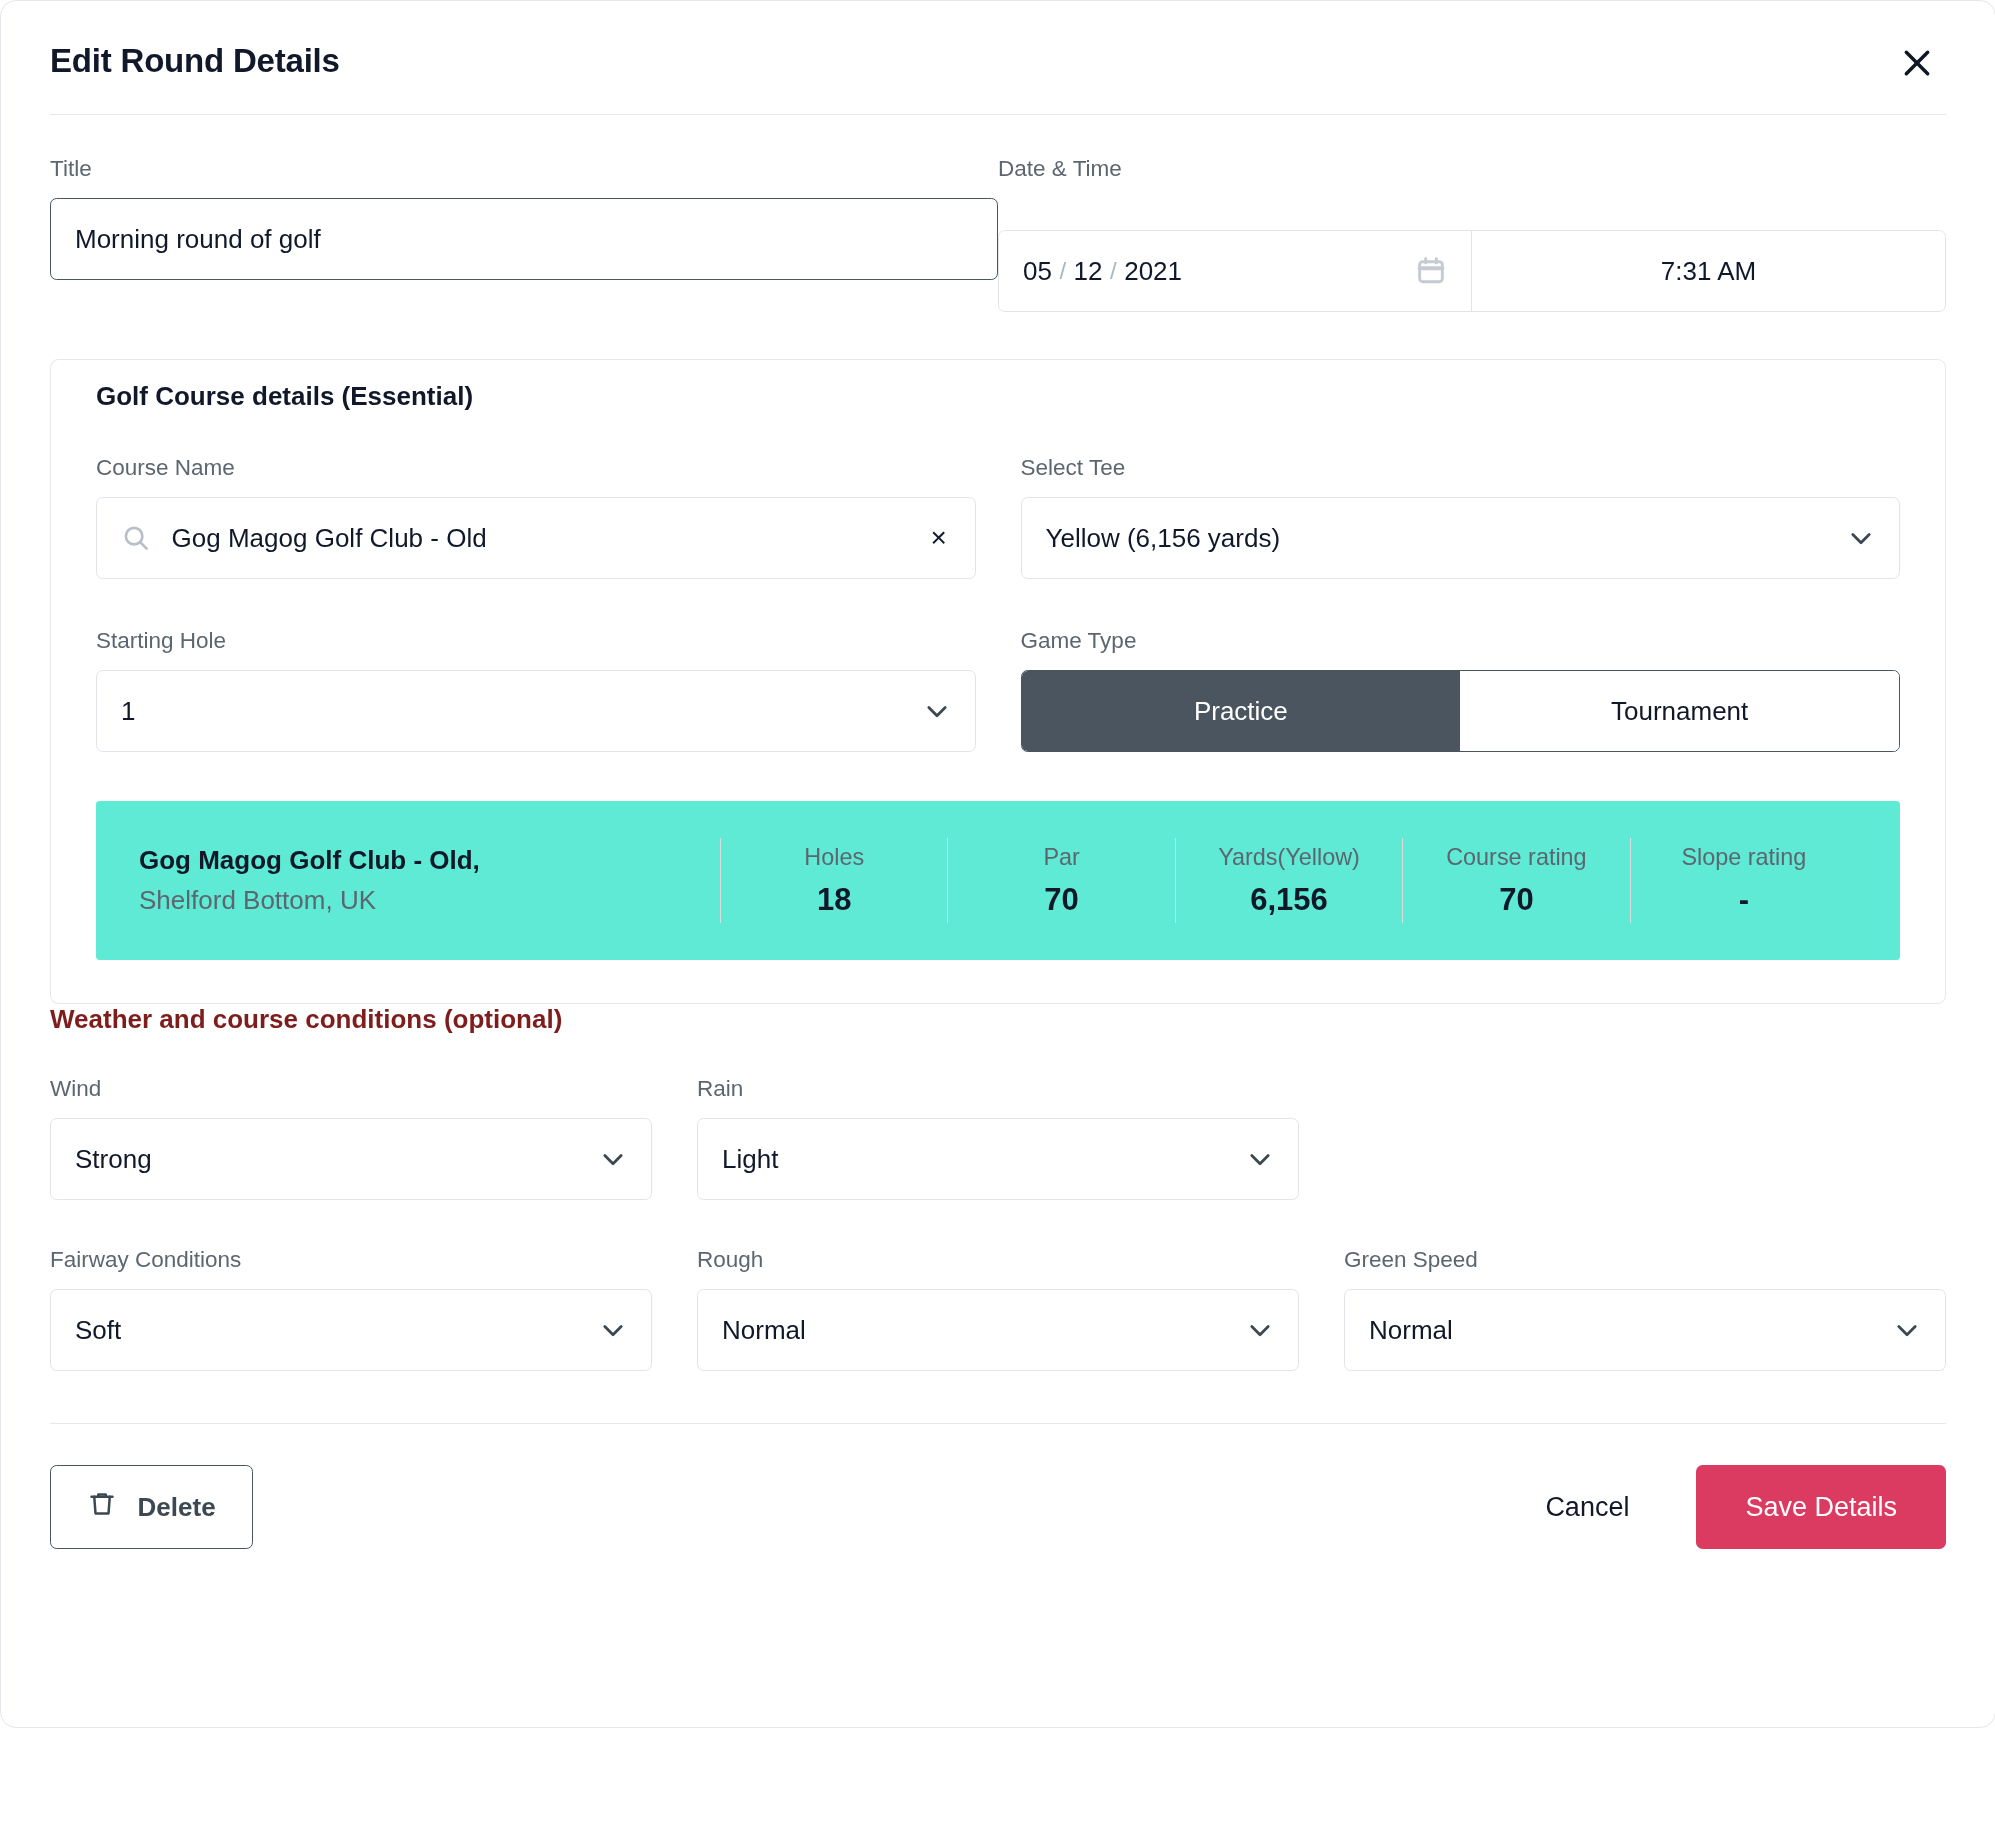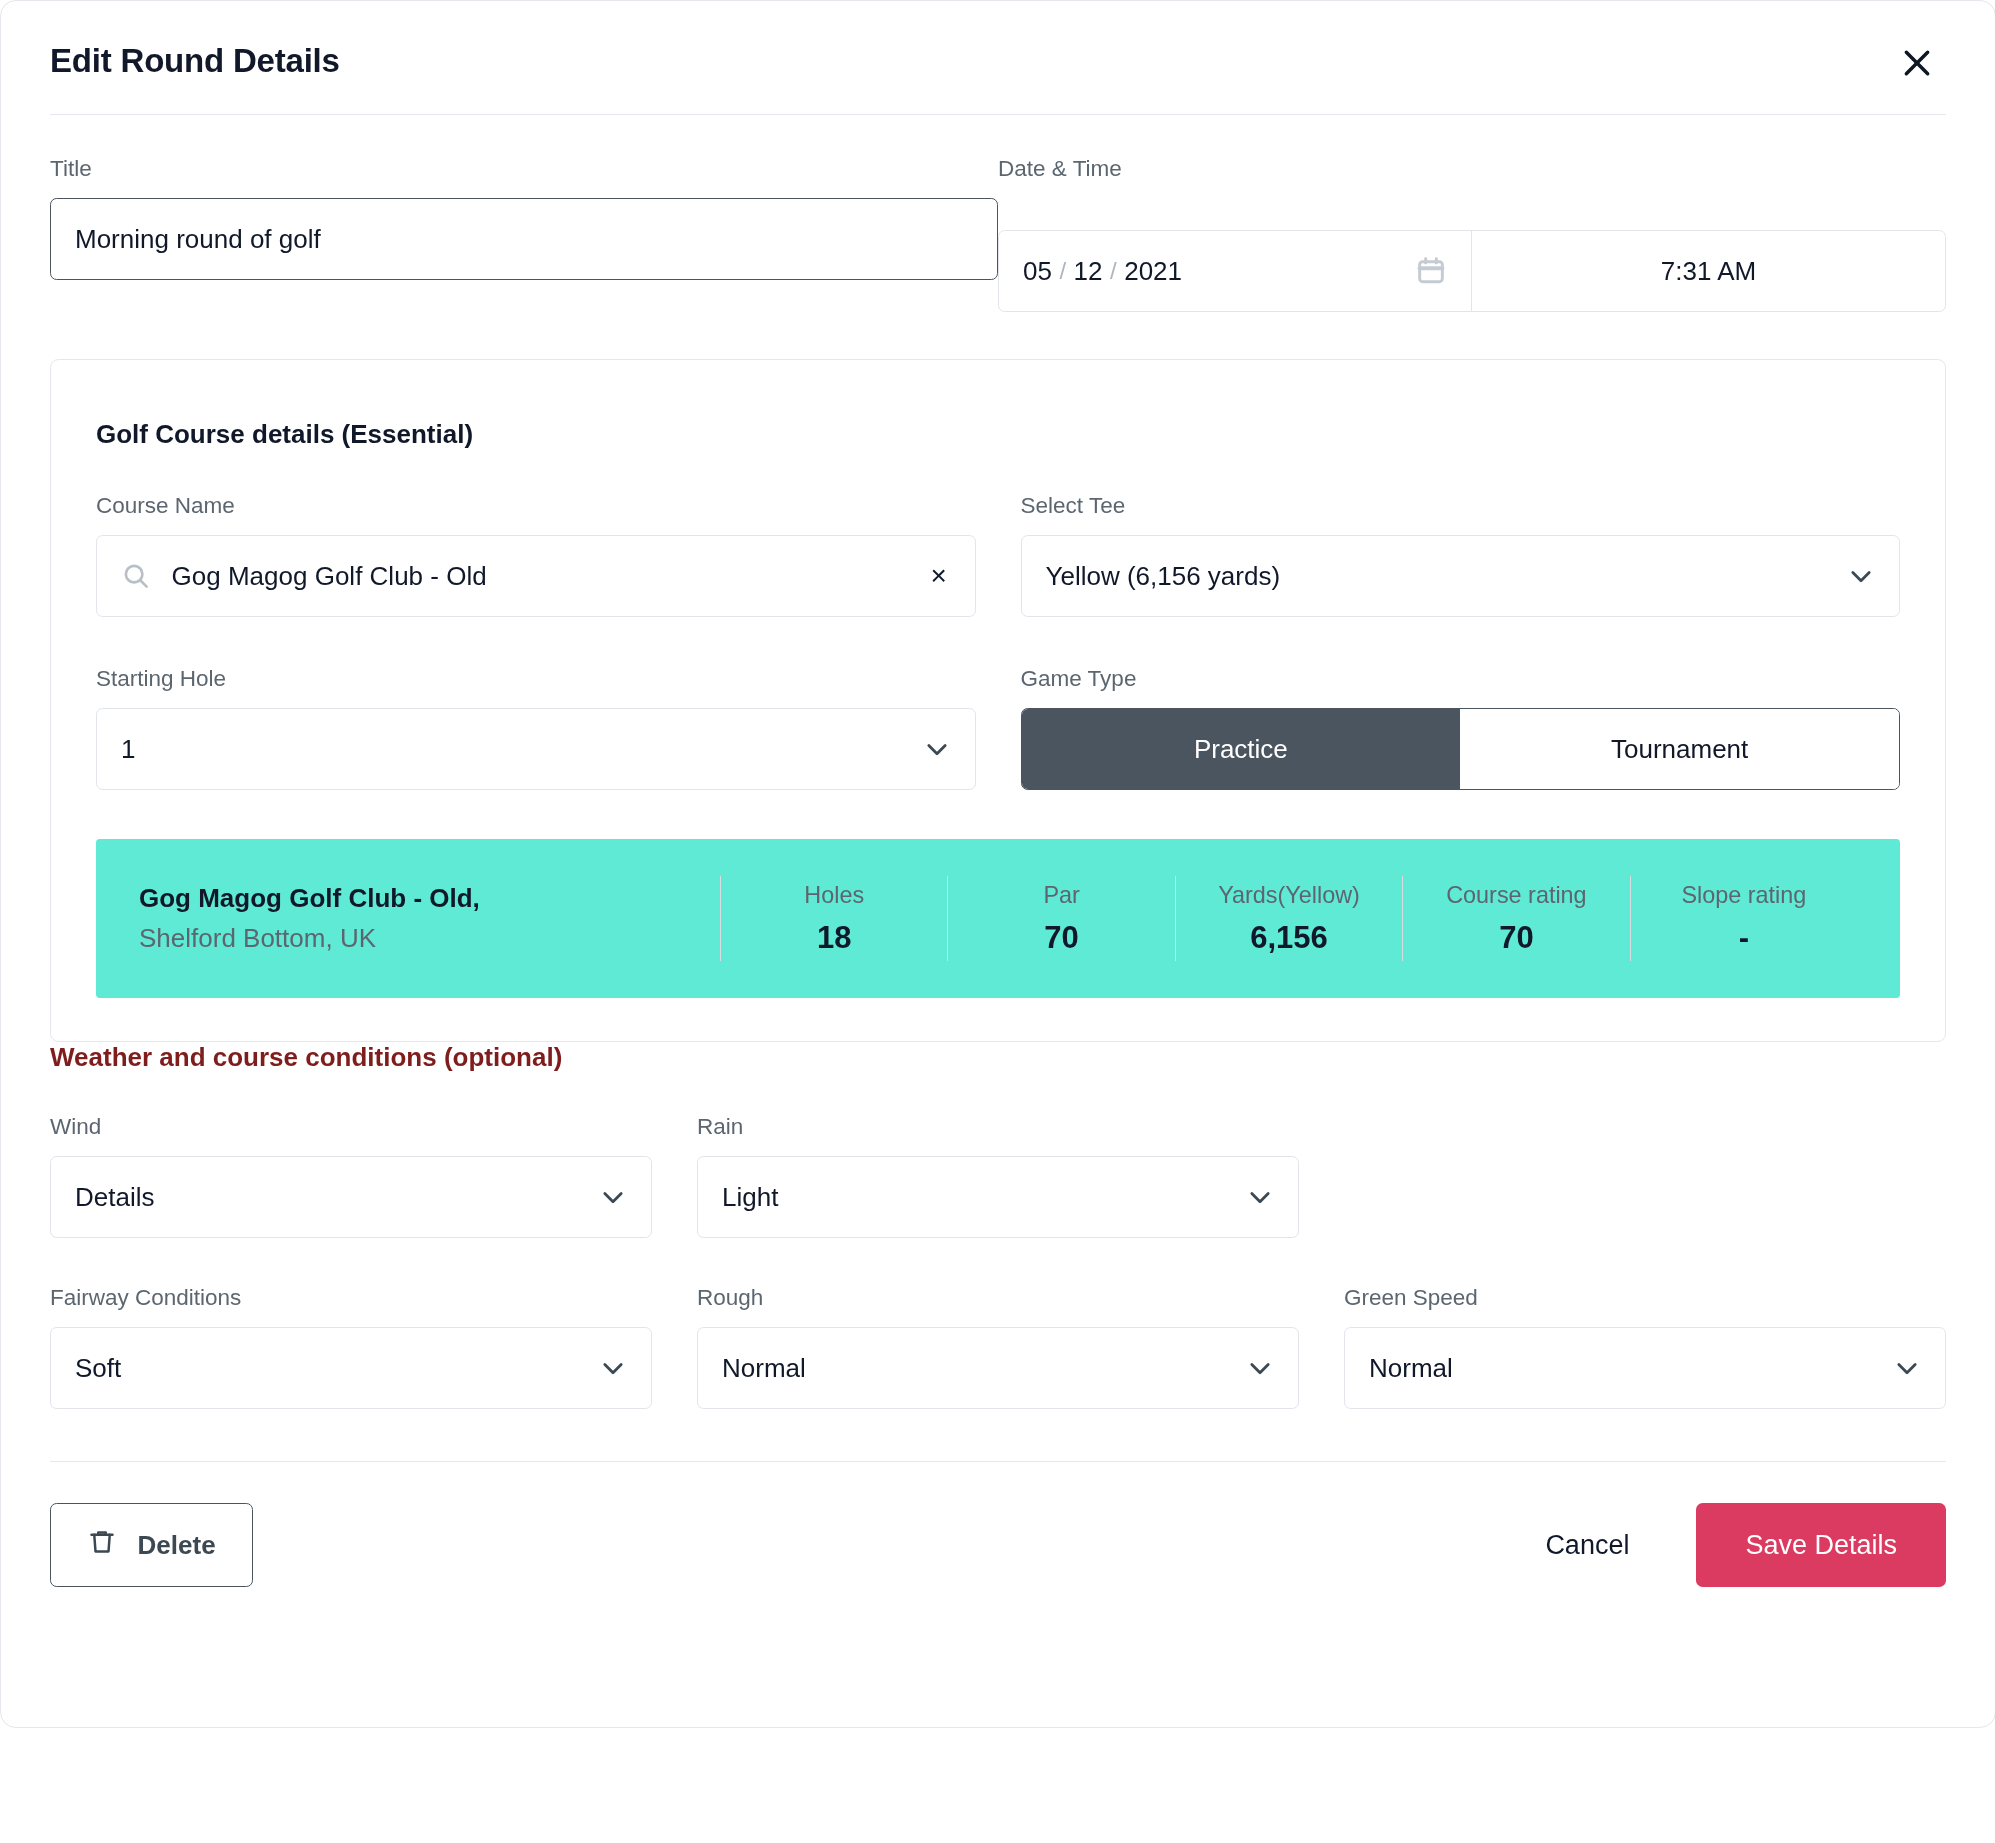--- a/index.html
+++ b/index.html
@@ -141,21 +141,21 @@
     justify-content: center;
     font-size: 26px;
     color: #10182a;
   }
 
   
   .course-panel {
     margin-top: 47px;
     border: 1.9px solid #e4e7eb;
     border-radius: 8.4px;
-    padding: 59px 45px 43px;
+    padding: 21px 45px 43px;
   }
   .panel-title {
     font-size: 26px;
     font-weight: bold;
     color: #10182a;
     margin-bottom: 43px;
   }
 
   .panel-grid {
     display: flex;
@@ -449,21 +449,21 @@
       </div>
     </div>
   </div>
 
   <div class="weather-title">Weather and course conditions (optional)</div>
 
   <div class="weather-grid">
     <div>
       <span class="field-label">Wind</span>
       <div class="select-box">
-        <span>Details</span>
+        <span>Strong</span>
         <span class="chev">
           <svg width="28" height="28" viewBox="0 0 24 24" fill="none" stroke="#3c4852" stroke-width="2.4" stroke-linecap="round" stroke-linejoin="round">
               <polyline points="5,9 12,16 19,9"></polyline>
             </svg>
         </span>
       </div>
     </div>
     <div>
       <span class="field-label">Rain</span>
       <div class="select-box">

